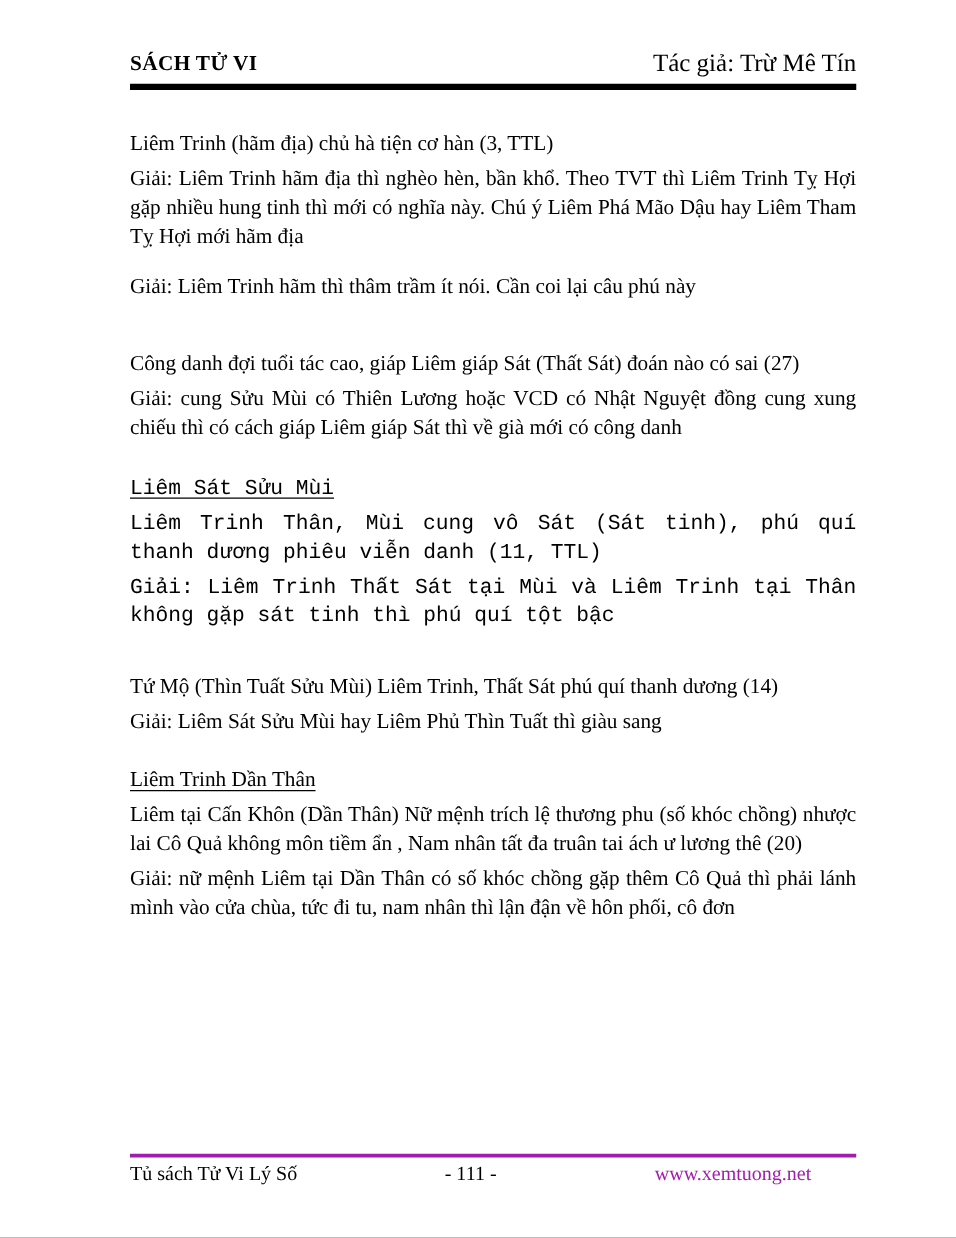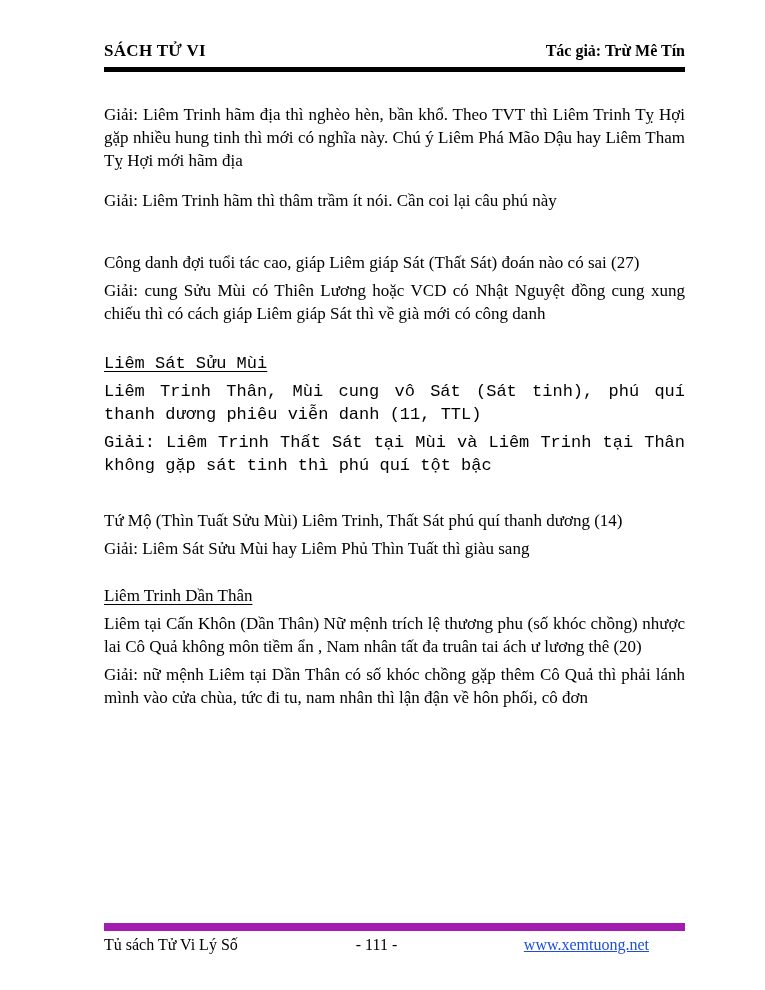--- a/index.html
+++ b/index.html
@@ -20,21 +20,21 @@
     width: 581px;
     top: 40px;
     display: flex;
     justify-content: space-between;
     align-items: flex-end;
     padding-bottom: 5px;
     border-bottom: 5px solid #000000;
     line-height: 22px;
   }
   .h-left { font-weight: bold; font-size: 17px; letter-spacing: 0.3px; }
-  .h-right { font-size: 16px; font-weight: bold; }
+  .h-right { font-size: 20px; }
 
   
   .body {
     position: absolute;
     left: 104px;
     width: 581px;
     top: 103px;
     font-size: 17px;
     line-height: 23px;
   }
@@ -47,45 +47,46 @@
   .g5 { margin-top: 27px; font-family: Liberation Mono, monospace; }
   .g6 { margin-top: 32px; }
   .g7 { margin-top: 24px; }
 
   
   .footer {
     position: absolute;
     left: 104px;
     width: 581px;
     top: 923px;
-    border-top: 8px solid #a21caf;
+    border-top: 3px solid #a21caf;
     padding-top: 4px;
     display: flex;
     align-items: center;
     font-size: 16px;
     line-height: 20px;
   }
   .f-left { flex: 1; text-align: left; }
   .f-center { flex: 1; text-align: center; }
   .f-right { flex: 1; text-align: right; padding-right: 36px; box-sizing: border-box; }
-  .f-right a { color: #1d4ed8; text-decoration: underline; cursor: pointer; }
+  .f-right a { color: #a21caf; cursor: pointer; }
 </style>
 </head>
 <body>
 
 <div class="page">
 
   <div class="header">
     <span class="h-left">SÁCH TỬ VI</span>
     <span class="h-right">Tác giả: Trừ Mê Tín</span>
   </div>
 
   <div class="body">
 
     <div class="group">
+      <p>Liêm Trinh (hãm địa) chủ hà tiện cơ hàn (3, TTL)</p>
       <p class="just">Giải: Liêm Trinh hãm địa thì nghèo hèn, bần khổ. Theo TVT thì Liêm Trinh Tỵ Hợi gặp nhiều hung tinh thì mới có nghĩa này. Chú ý Liêm Phá Mão Dậu hay Liêm Tham Tỵ Hợi mới hãm địa</p>
     </div>
 
     <div class="group g2">
       <p class="just">Giải: Liêm Trinh hãm thì thâm trầm ít nói. Cần coi lại câu phú này</p>
     </div>
 
     <div class="group g3">
       <p>Công danh đợi tuổi tác cao, giáp Liêm giáp Sát (Thất Sát) đoán nào có sai (27)</p>
       <p class="just">Giải: cung Sửu Mùi có Thiên Lương hoặc VCD có Nhật Nguyệt đồng cung xung chiếu thì có cách giáp Liêm giáp Sát thì về già mới có công danh</p>

